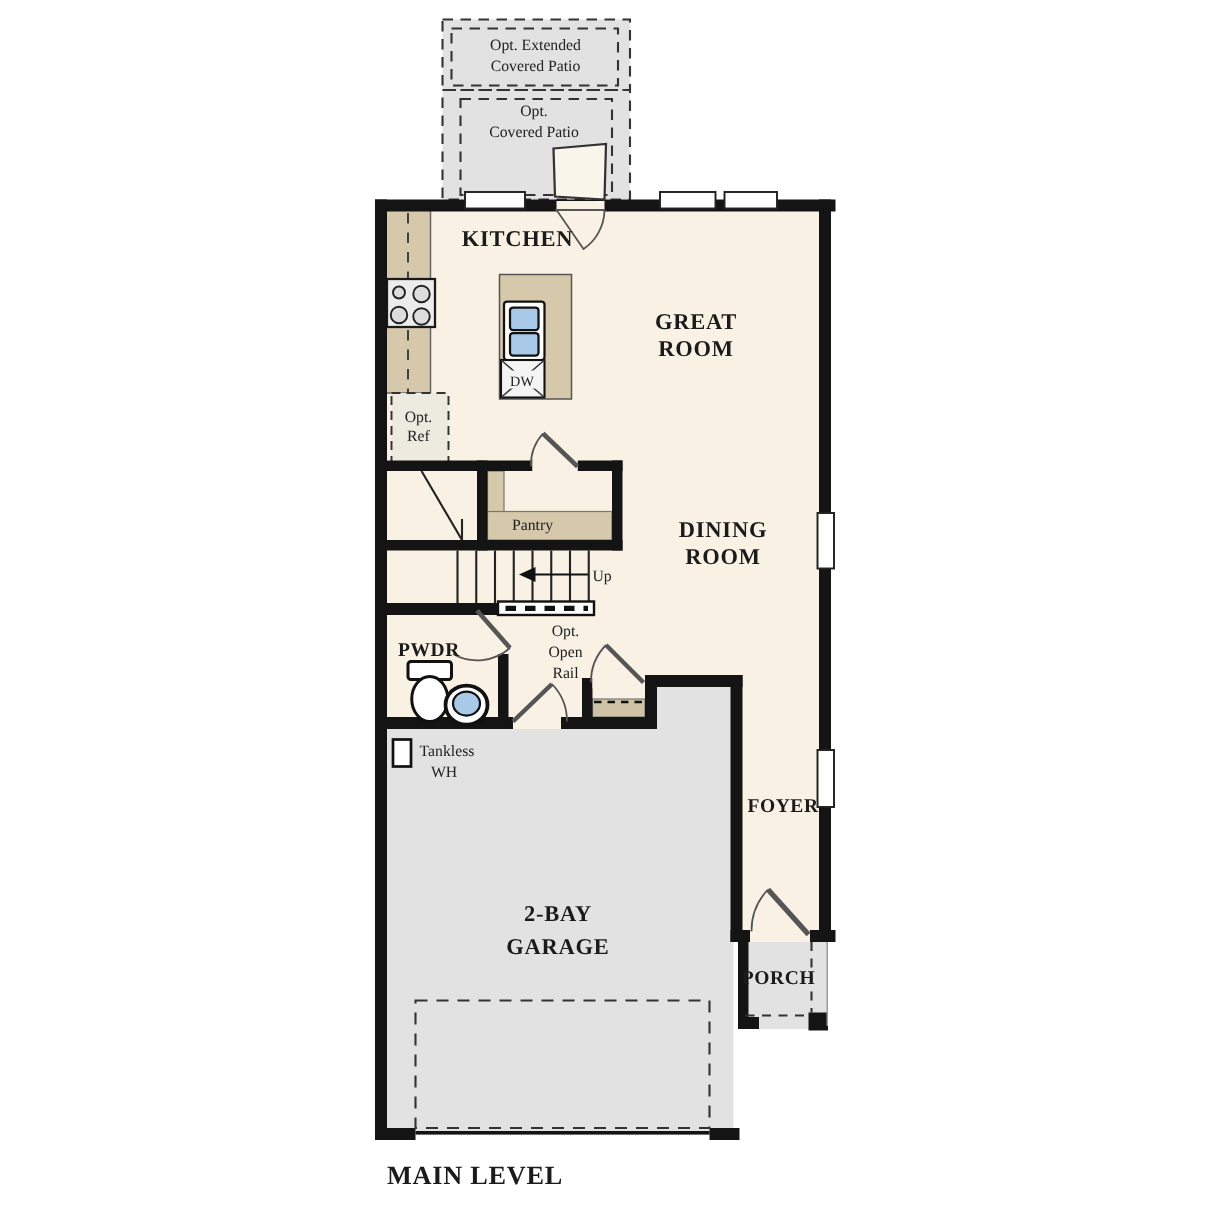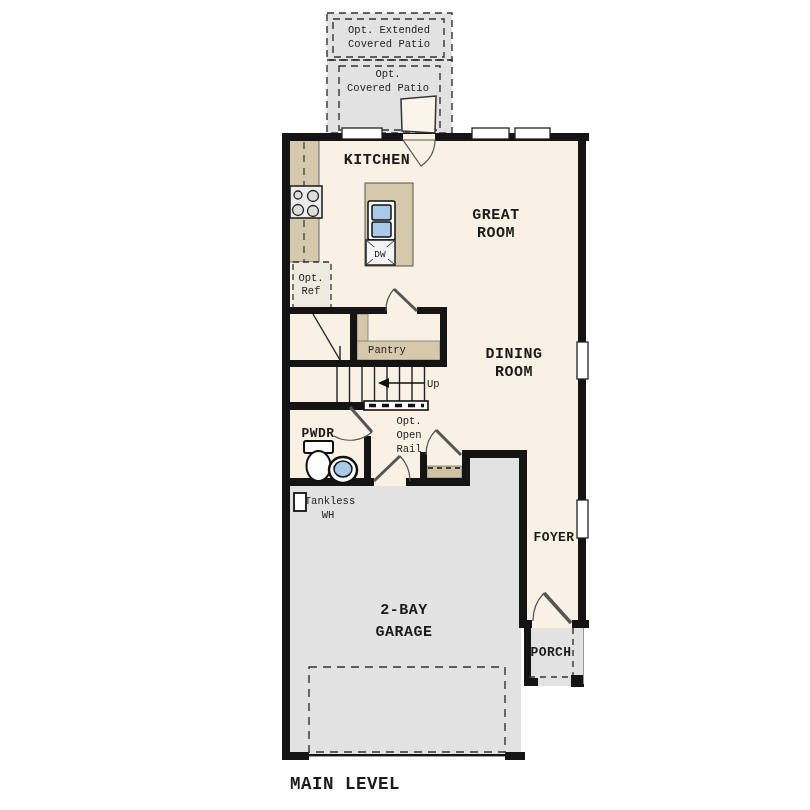--- a/index.html
+++ b/index.html
@@ -1,17 +1,17 @@
 <!DOCTYPE html>
 <html><head>
 <meta charset="utf-8">
 <style>
   html,body{margin:0;padding:0;background:#ffffff;}
   .page{position:relative;width:743px;height:810px;background:#ffffff;overflow:hidden;
-        font-family:Liberation Mono, monospace;margin-left:32px;}
+        font-family:Liberation Serif, serif;}
   svg{position:absolute;left:0;top:0;}
   text{fill:#1b1b1b;}
   .room-label{font-weight:bold;font-size:15px;letter-spacing:.5px;}
   .room-label-sm{font-weight:bold;font-size:13px;letter-spacing:.4px;}
   .annot{font-size:10.5px;fill:#222;}
   .title-label{font-weight:bold;font-size:17.5px;letter-spacing:.5px;}
 </style>
 </head>
 <body>
 

